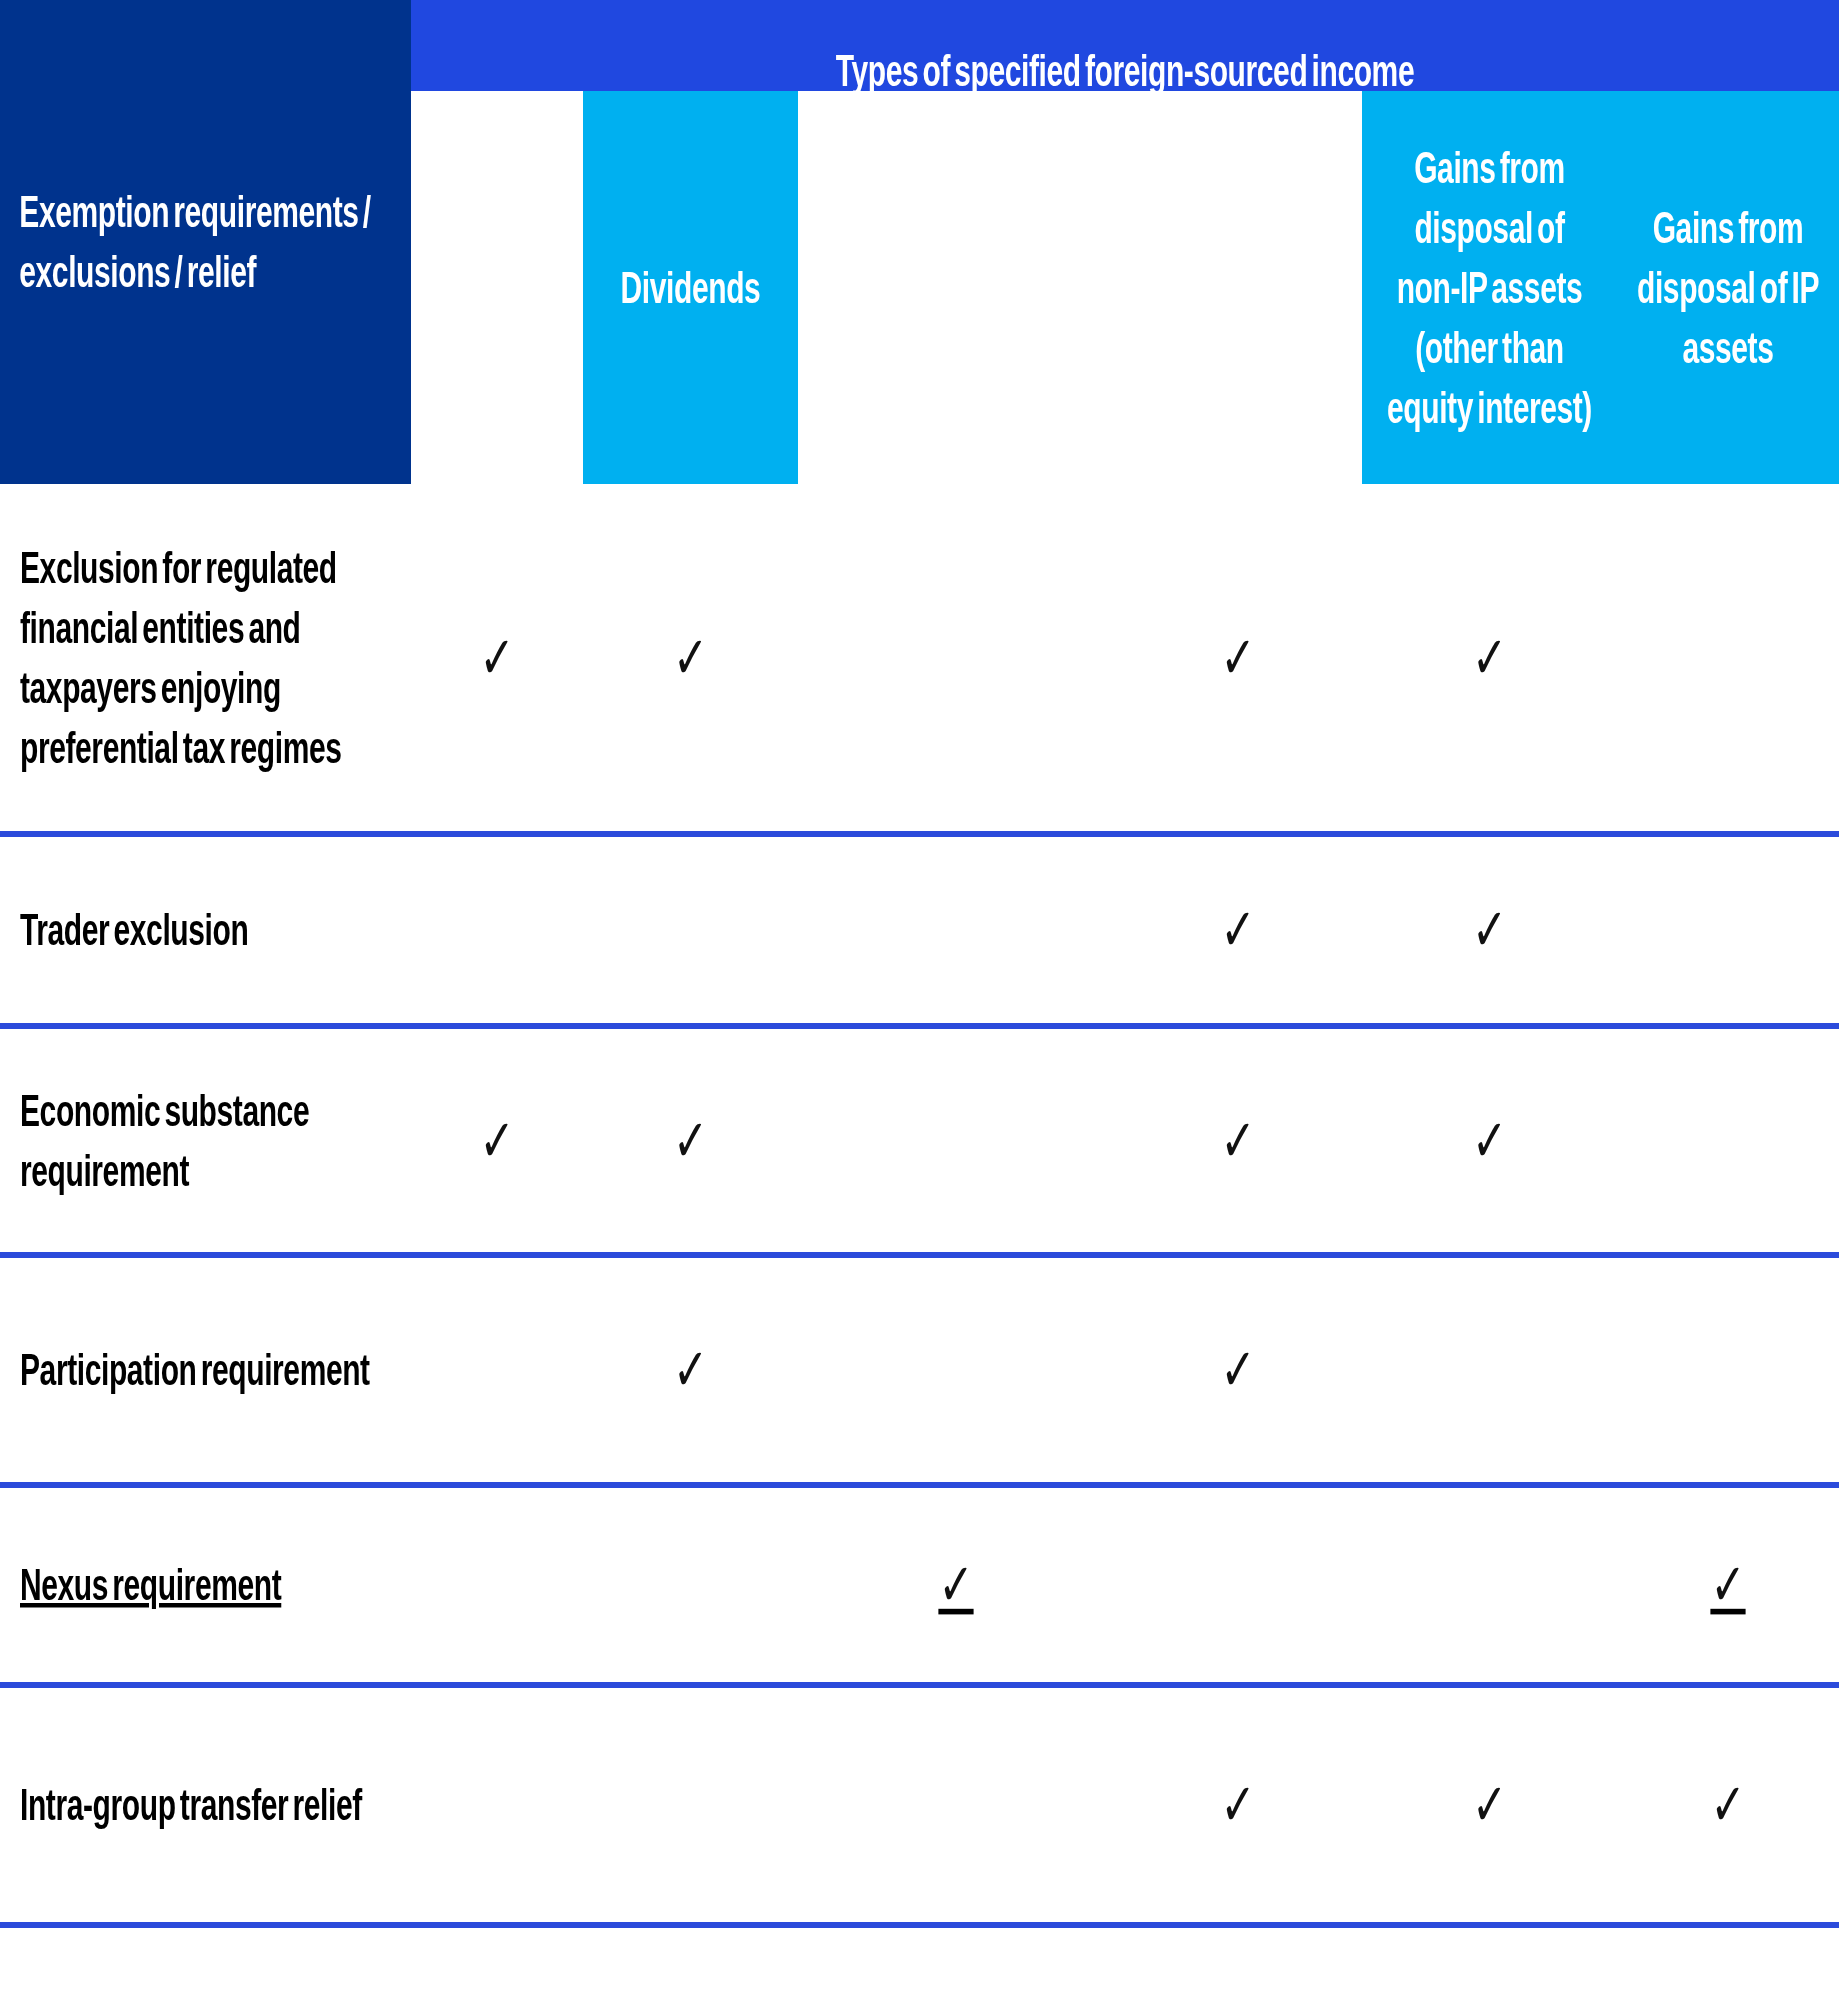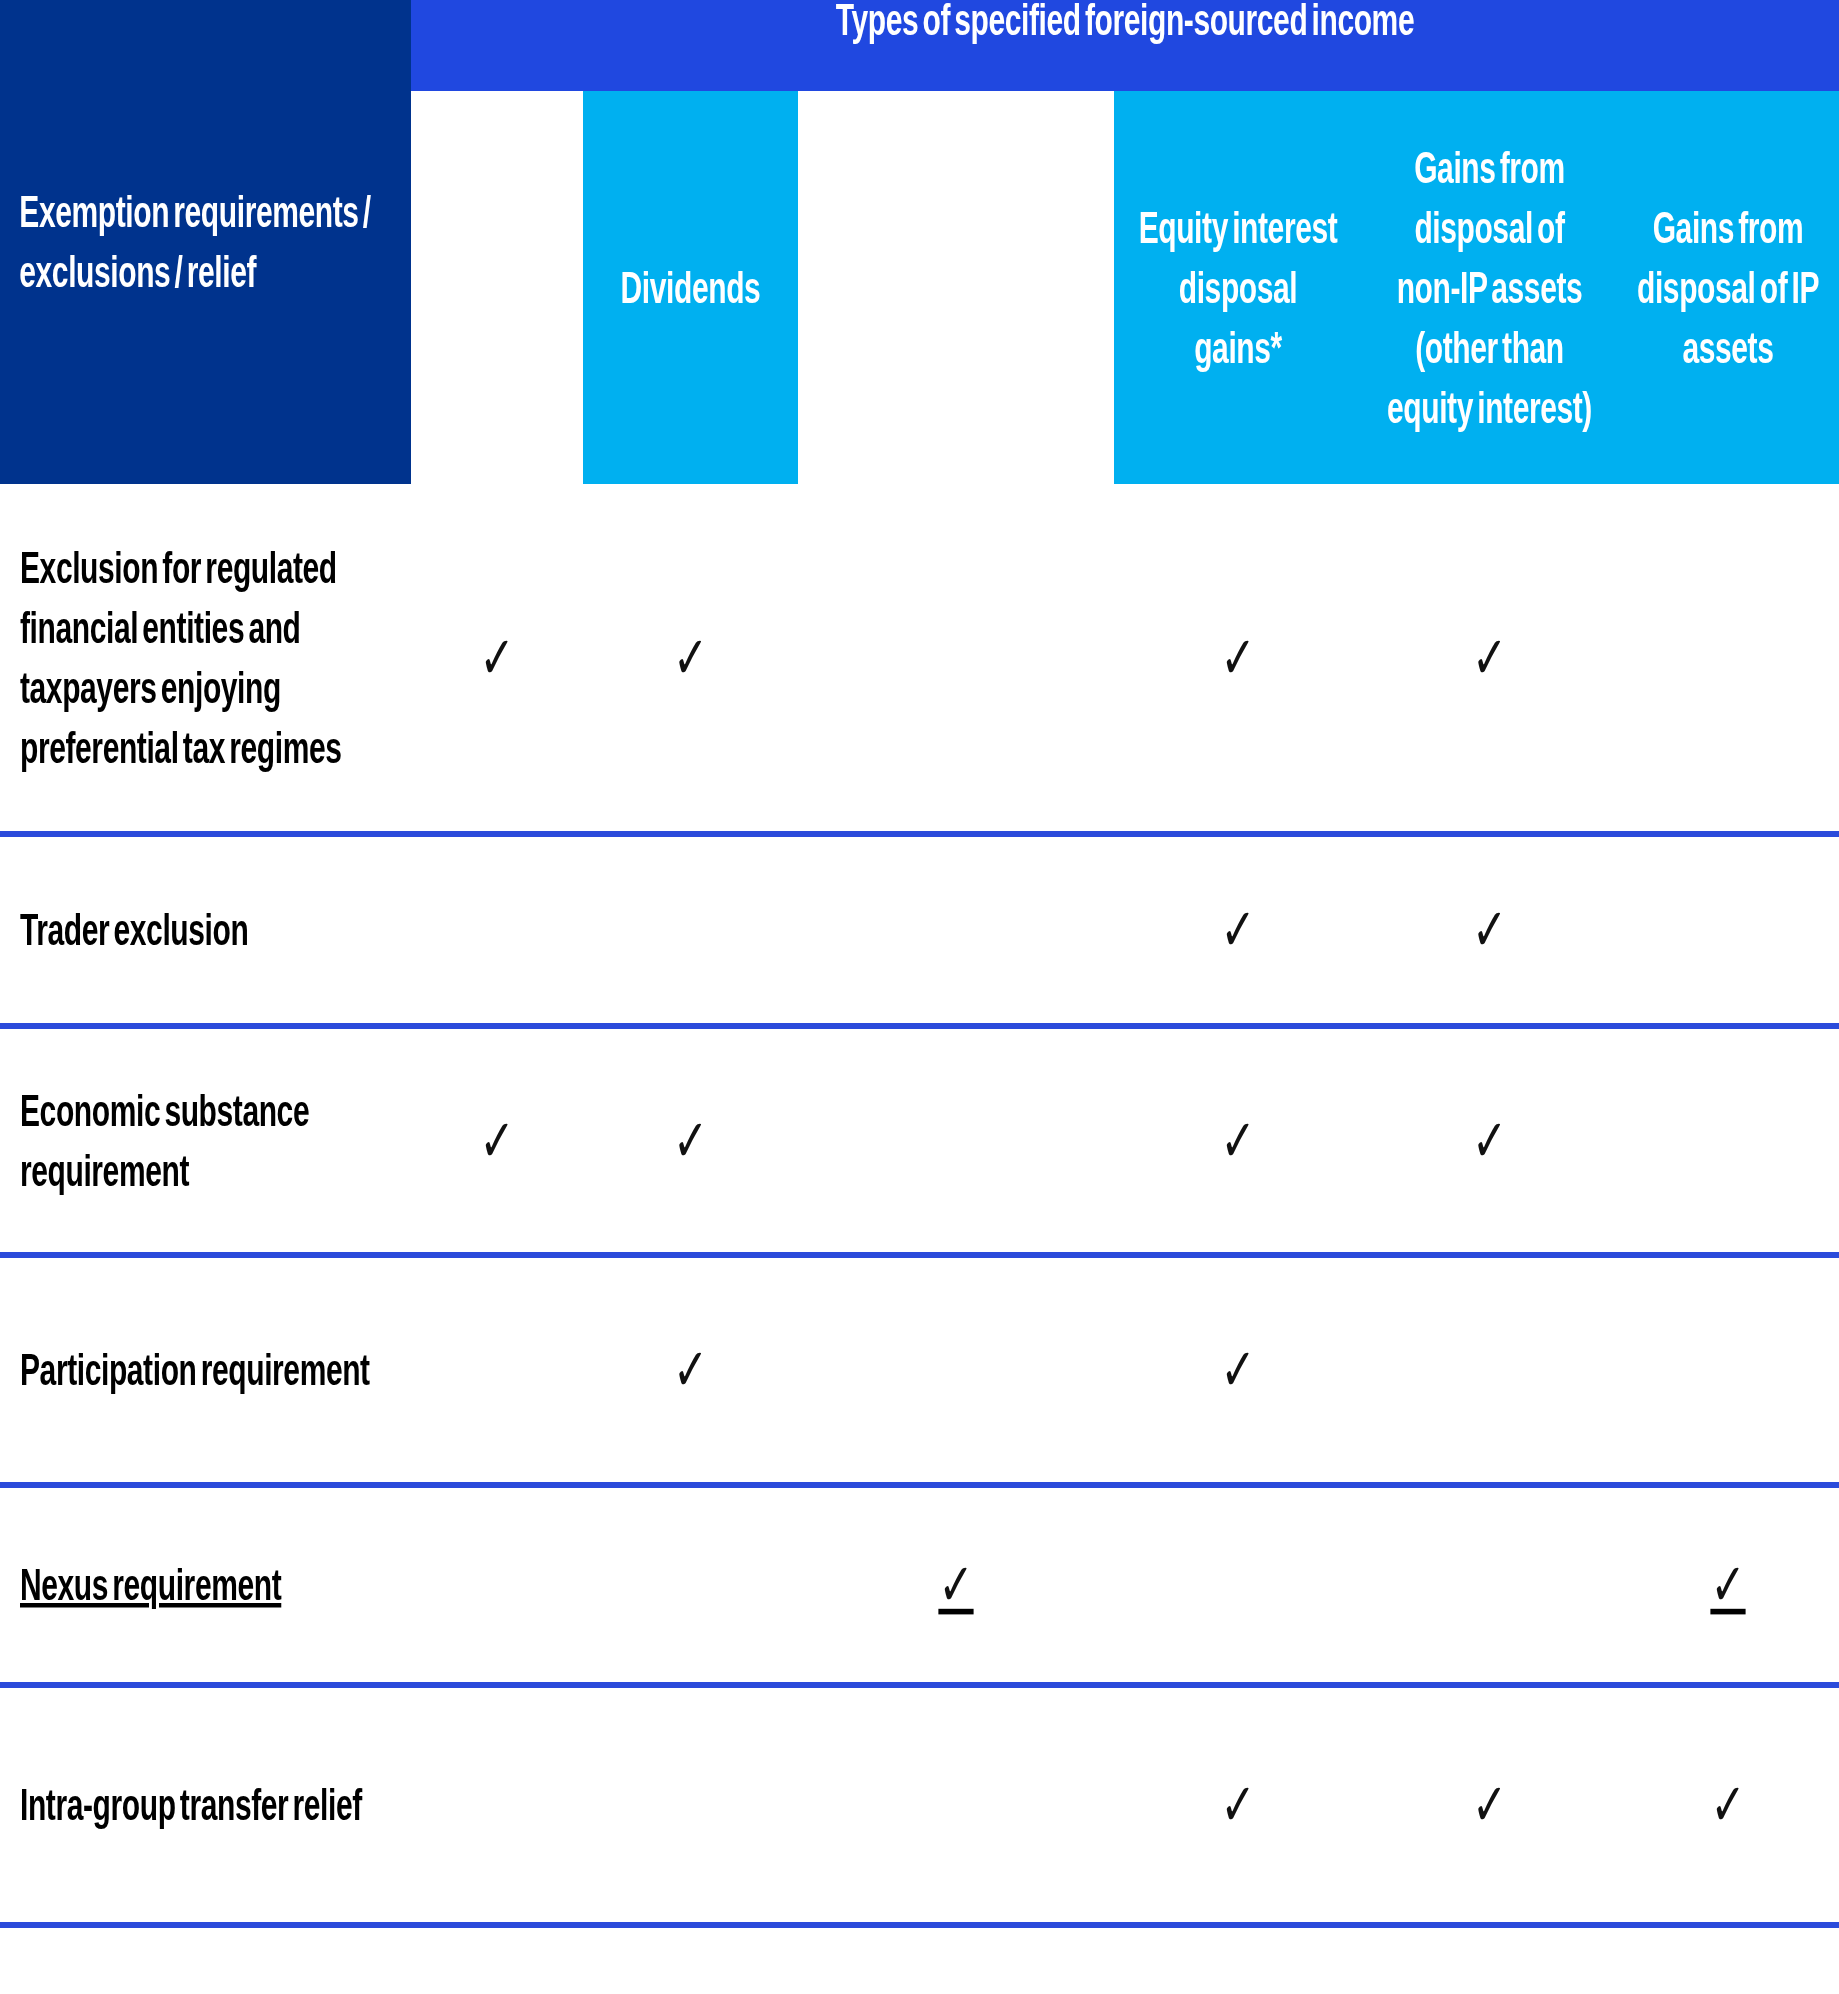--- a/index.html
+++ b/index.html
@@ -25,21 +25,21 @@
   .hdr{height:484px;grid-template-rows:91px 393px;}
   .corner{
     grid-column:1;grid-row:1 / span 2;
     background:var(--navy);
     display:flex;align-items:center;
     padding:0 30px 0 19.3px;
   }
   .band{
     grid-column:2 / span 6;grid-row:1;
     background:var(--blue);
-    display:flex;align-items:flex-start;justify-content:center;
+    display:flex;align-items:flex-end;justify-content:center;
     text-align:center;
   }
   .ch{
     background:var(--cyan);
     grid-row:2;
     display:flex;align-items:center;justify-content:center;
     text-align:center;
   }
   .ch.pad{padding:0 21px;}
   .ch.pad-sm{padding:0 16.3px;}
@@ -95,23 +95,20 @@
   <div class="cols hdr">
     <div class="corner">
       <div class="ty">Exemption requirements / exclusions / relief</div>
     </div>
     <div class="band">
       <div class="ty">Types of specified foreign-sourced income</div>
     </div>
     <div class="ch" style="grid-column:3">
       <div class="ty">Dividends</div>
     </div>
-    <div class="ch pad" style="grid-column:5">
-      <div class="ty">Equity interest disposal gains*</div>
-    </div>
     <div class="ch pad-sm" style="grid-column:7">
       <div class="ty">Gains from disposal of IP assets</div>
     </div>
     <div class="ch pad" style="grid-column:6">
       <div class="ty">Gains from disposal of non-IP assets (other than equity interest)</div>
     </div>
   </div>
 
   <div class="cols row r1">
     <div class="lbl">

